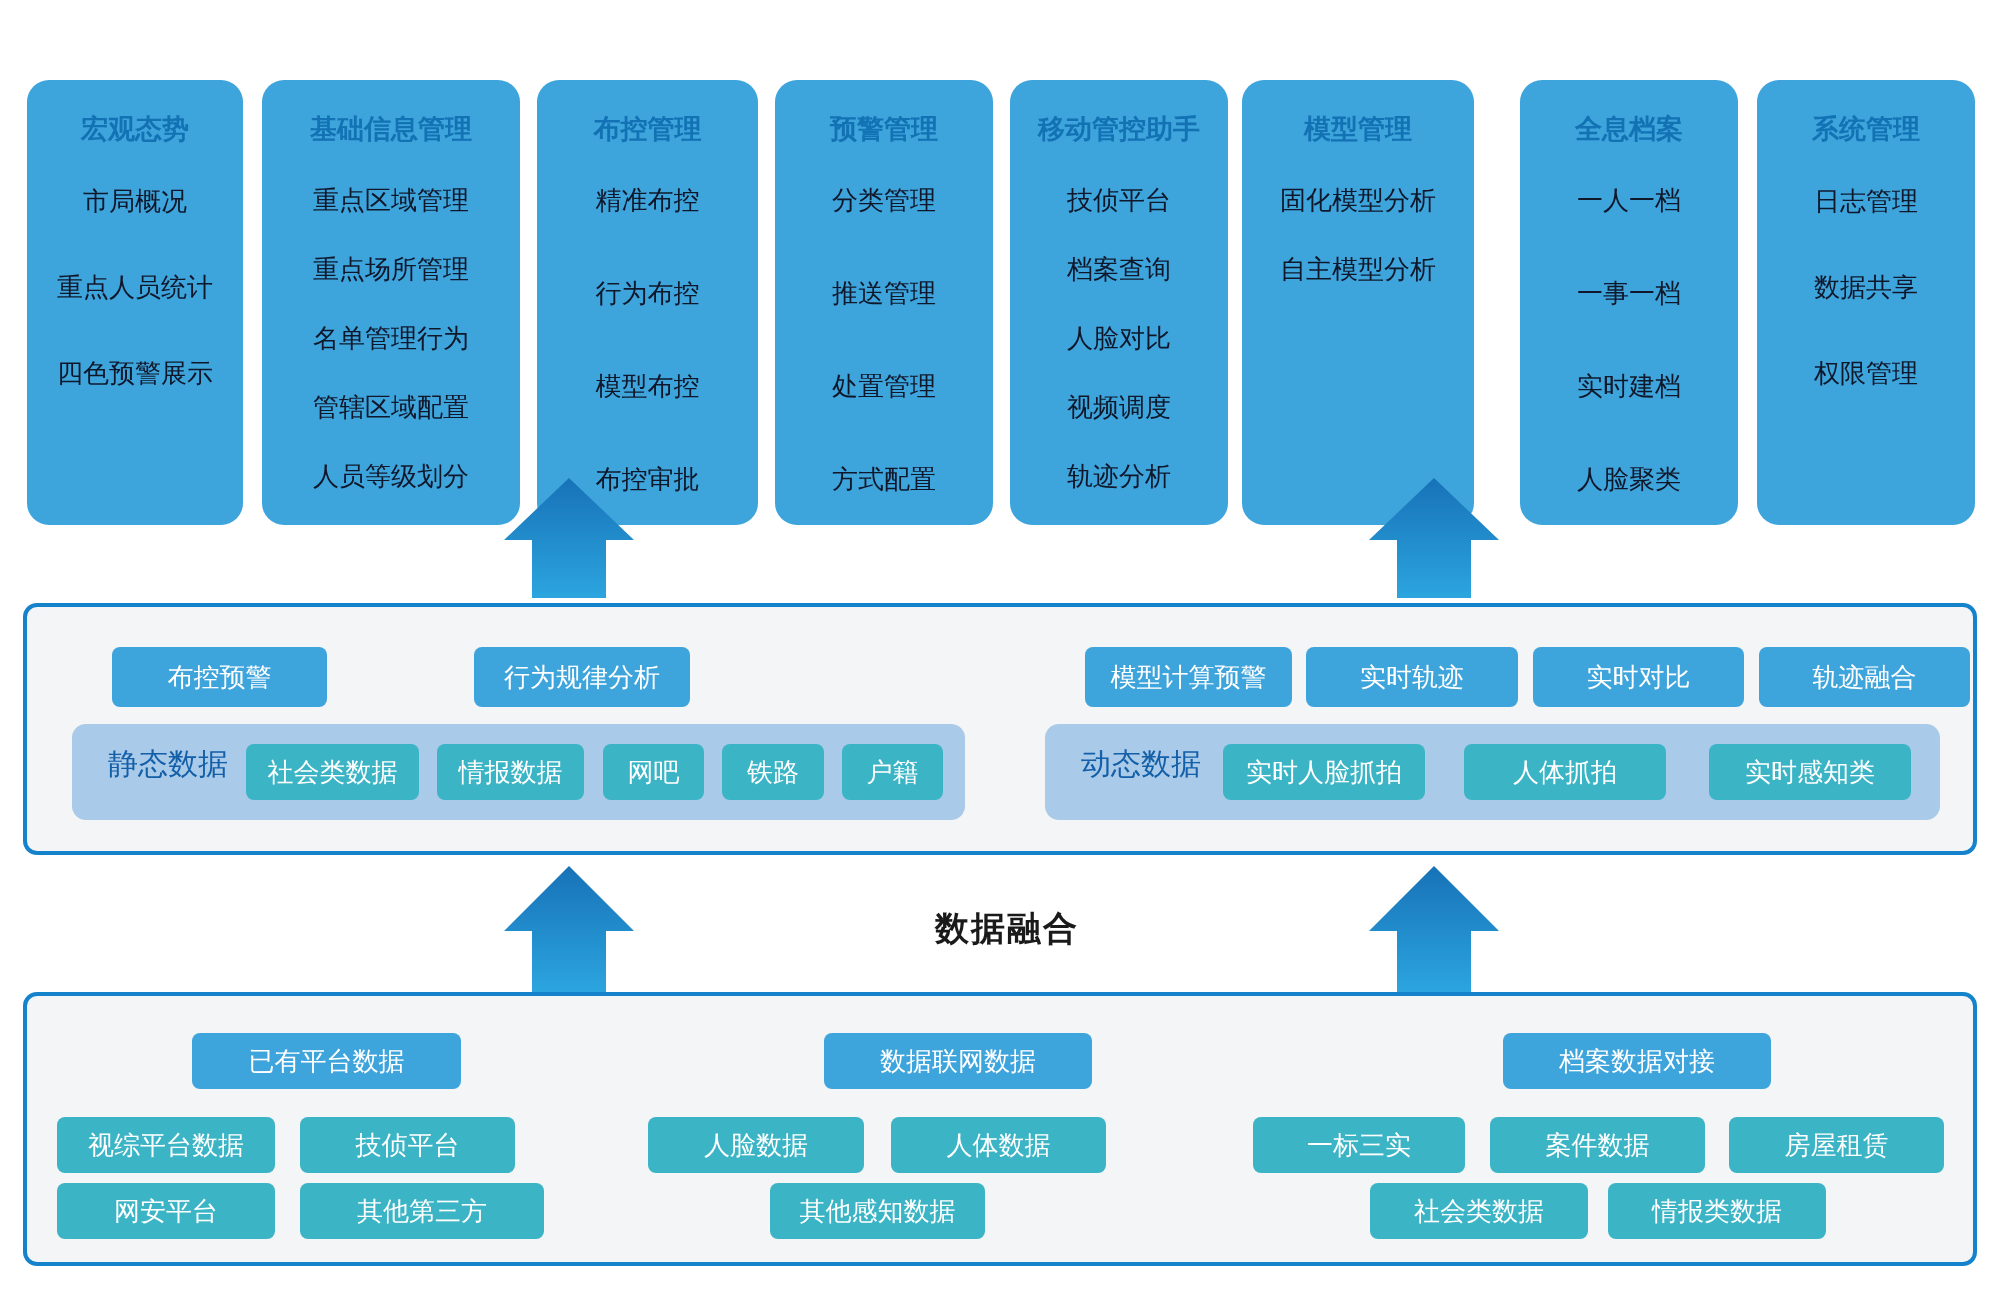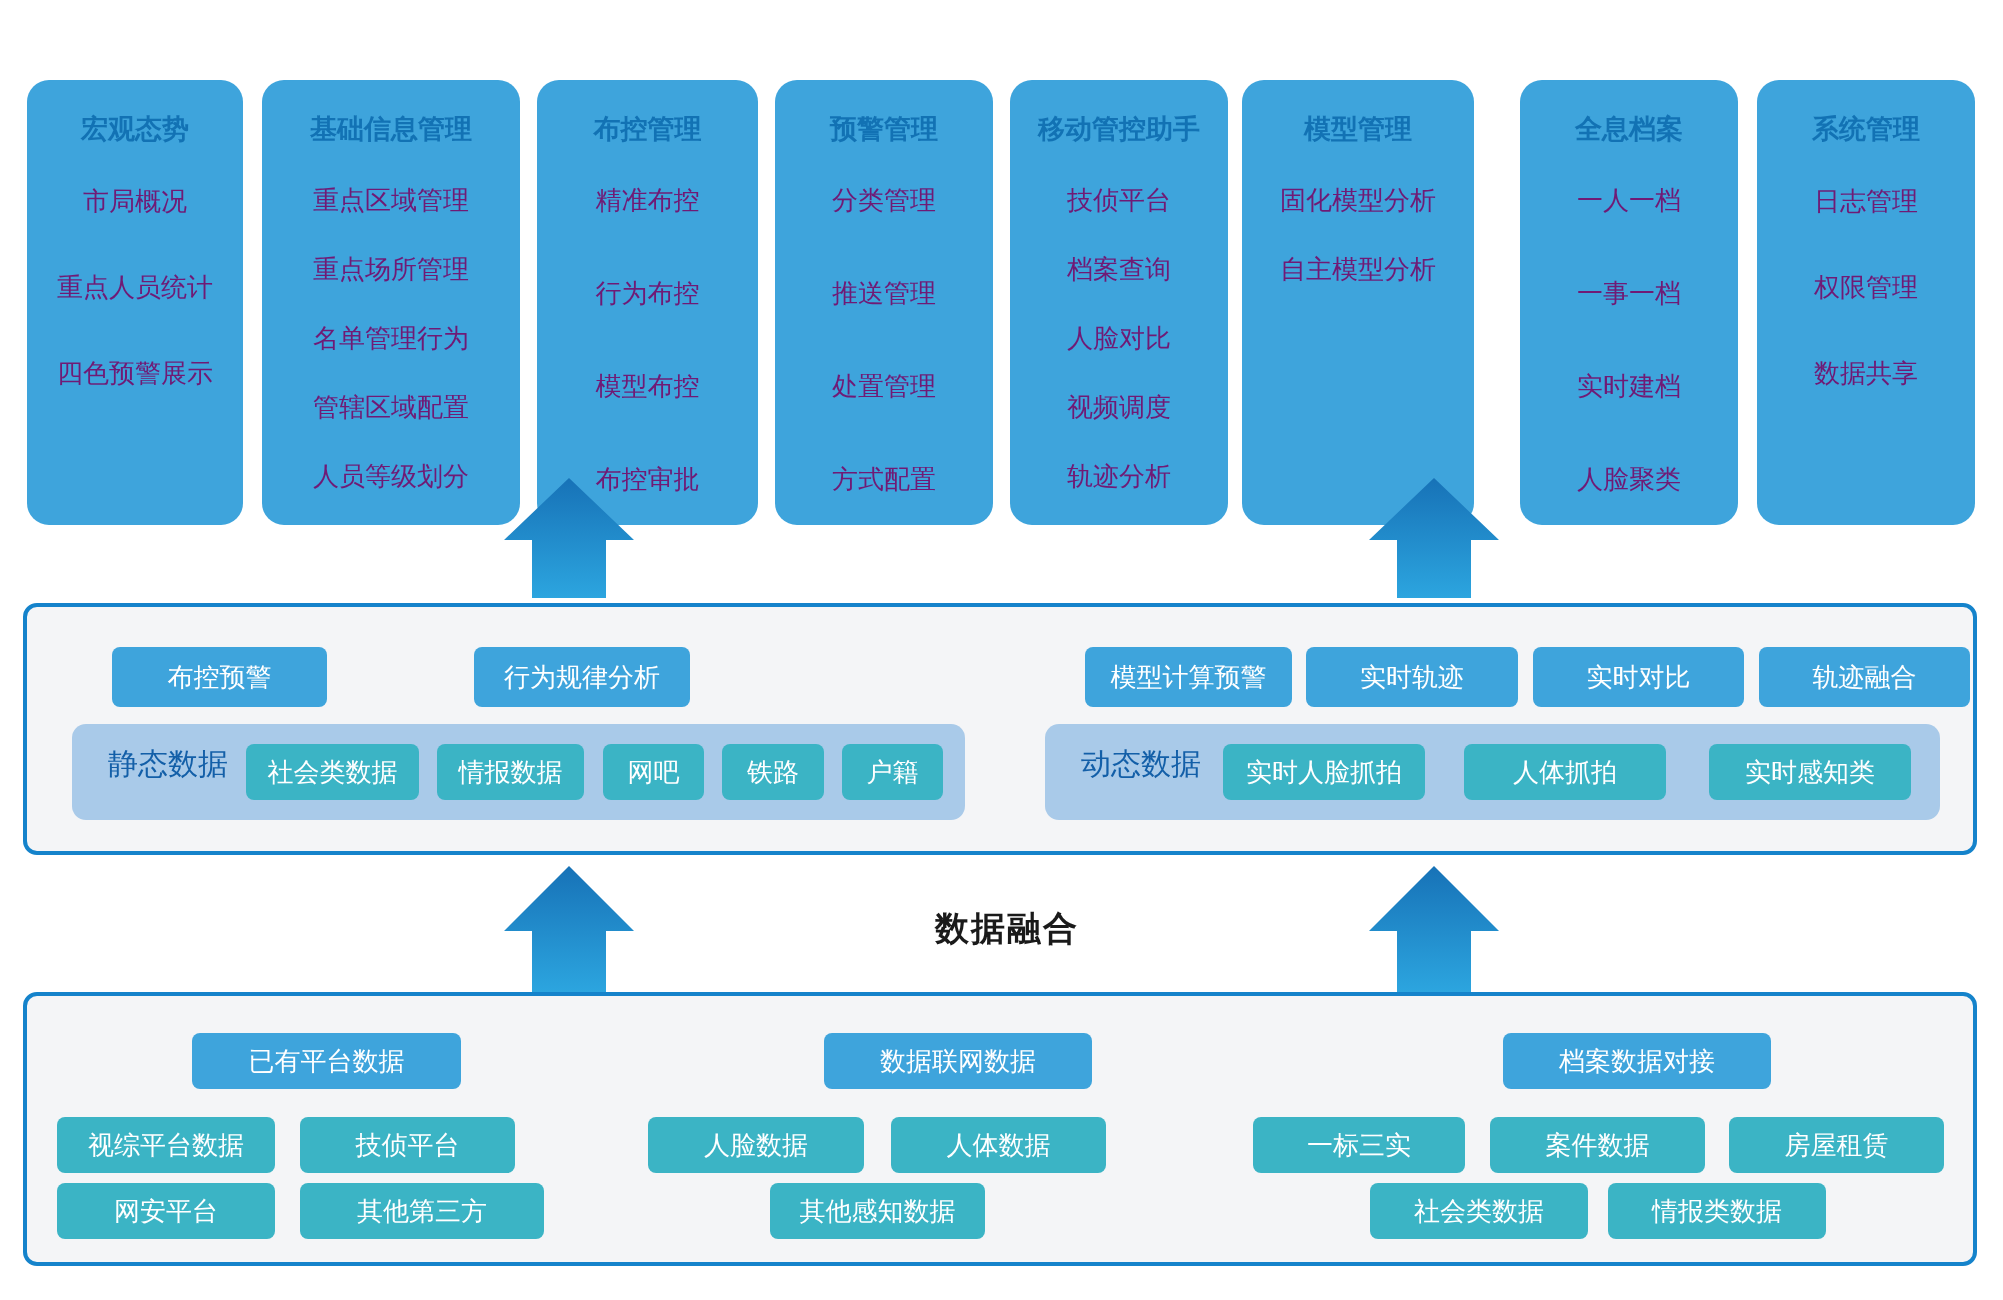--- a/index.html
+++ b/index.html
@@ -17,21 +17,21 @@
     font-family:"Liberation Sans","DejaVu Sans",sans-serif;overflow:hidden;
   }
   .module{position:absolute;top:32px;height:445px;background:var(--blue);border-radius:22px;margin-top:48px;}
   .module-title{position:absolute;top:34px;left:0;right:0;text-align:center;
     font-size:27px;font-weight:bold;color:var(--darkblue);line-height:30px;}
   .module-items{position:absolute;left:0;right:0;}
   .items-3{top:78px}  .items-3 .module-item{height:86px;}
   .items-4{top:74px}  .items-4 .module-item{height:93px;}
   .items-5{top:86px}  .items-5 .module-item{height:69px;}
   .items-2{top:86px}  .items-2 .module-item{height:69px;}
-  .module-item{display:flex;align-items:center;justify-content:center;color:#701a75;font-size:26px;}
+  .module-item{display:flex;align-items:center;justify-content:center;color:#0f172a;font-size:26px;}
 
   .panel{position:absolute;left:23px;width:1954px;background:var(--panel-bg);
     border:4px solid var(--panel-border);border-radius:14px;}
   .panel.middle{top:603px;height:252px;}
   .panel.bottom{top:992px;height:274px;}
 
   .btn{position:absolute;display:flex;align-items:center;justify-content:center;
     color:#fff;font-size:26px;border-radius:8px;}
   .btn-blue{background:var(--blue);margin-left:40px;}
   .btn-teal{background:var(--teal);}
@@ -114,22 +114,22 @@
     <div class="module-item">一事一档</div>
     <div class="module-item">实时建档</div>
     <div class="module-item">人脸聚类</div>
   </div>
 </div>
 
 <div class="module" style="left:1757px;width:218px">
   <div class="module-title">系统管理</div>
   <div class="module-items items-3">
     <div class="module-item">日志管理</div>
+    <div class="module-item">数据共享</div>
     <div class="module-item">权限管理</div>
-    <div class="module-item">数据共享</div>
   </div>
 </div>
 
 <div class="arrow" style="left:504px;top:478px">
   <svg width="130" height="120" viewBox="0 0 130 120" preserveAspectRatio="none">
     <defs>
         <linearGradient id="ag1" x1="0" y1="0" x2="0" y2="1">
       <stop offset="0" stop-color="#1772B7"></stop>
           <stop offset="1" stop-color="#2CA5DF"></stop>
     </linearGradient>

